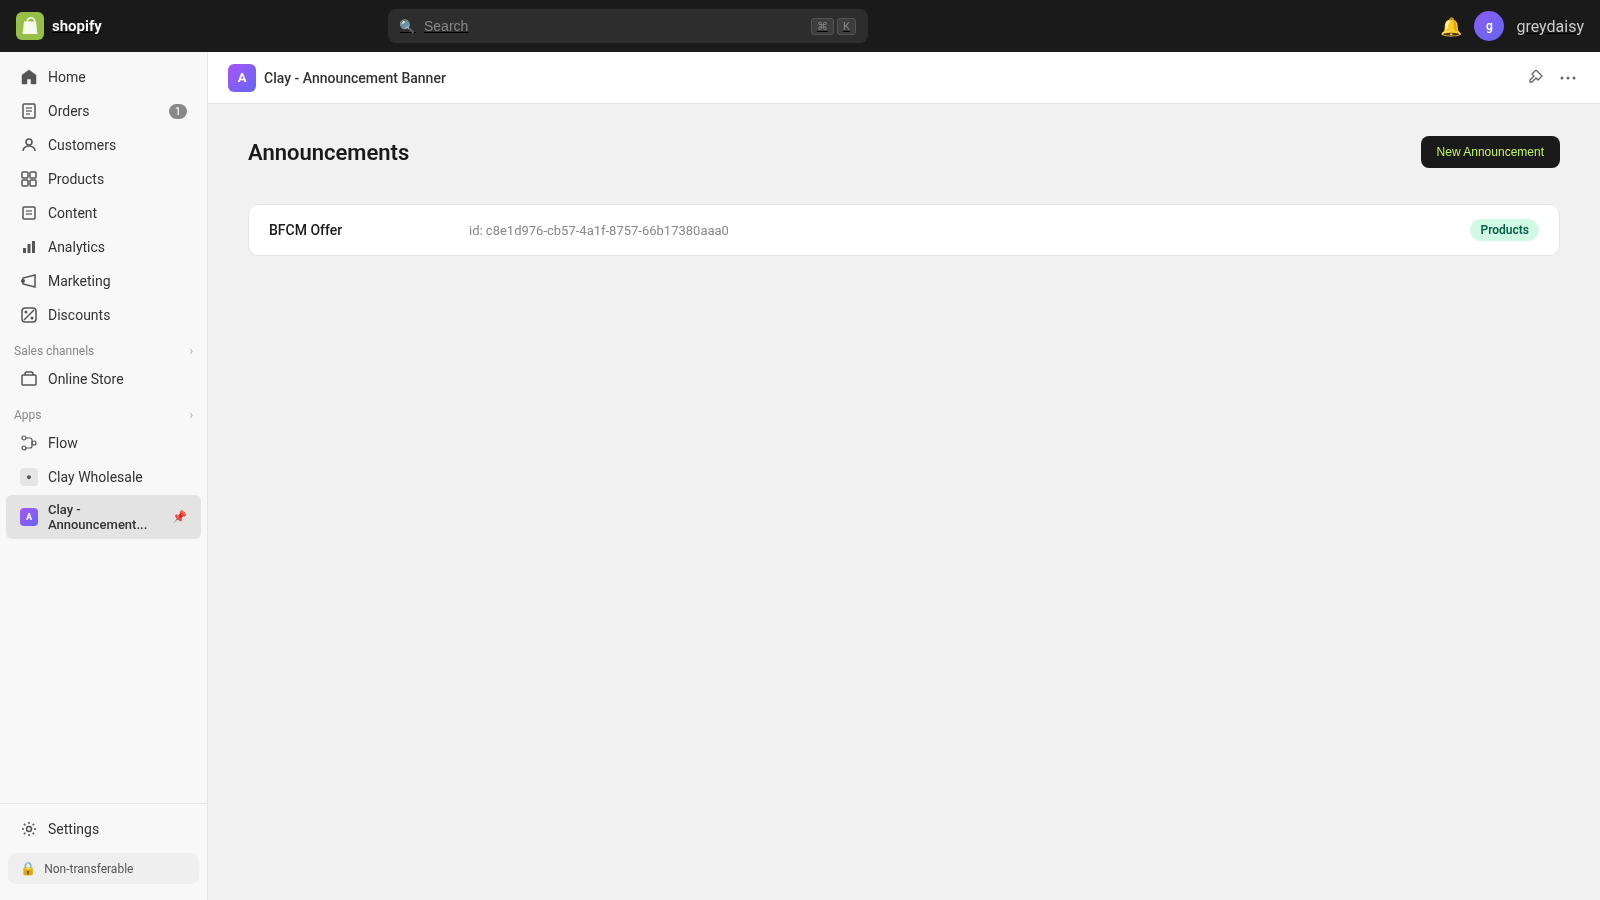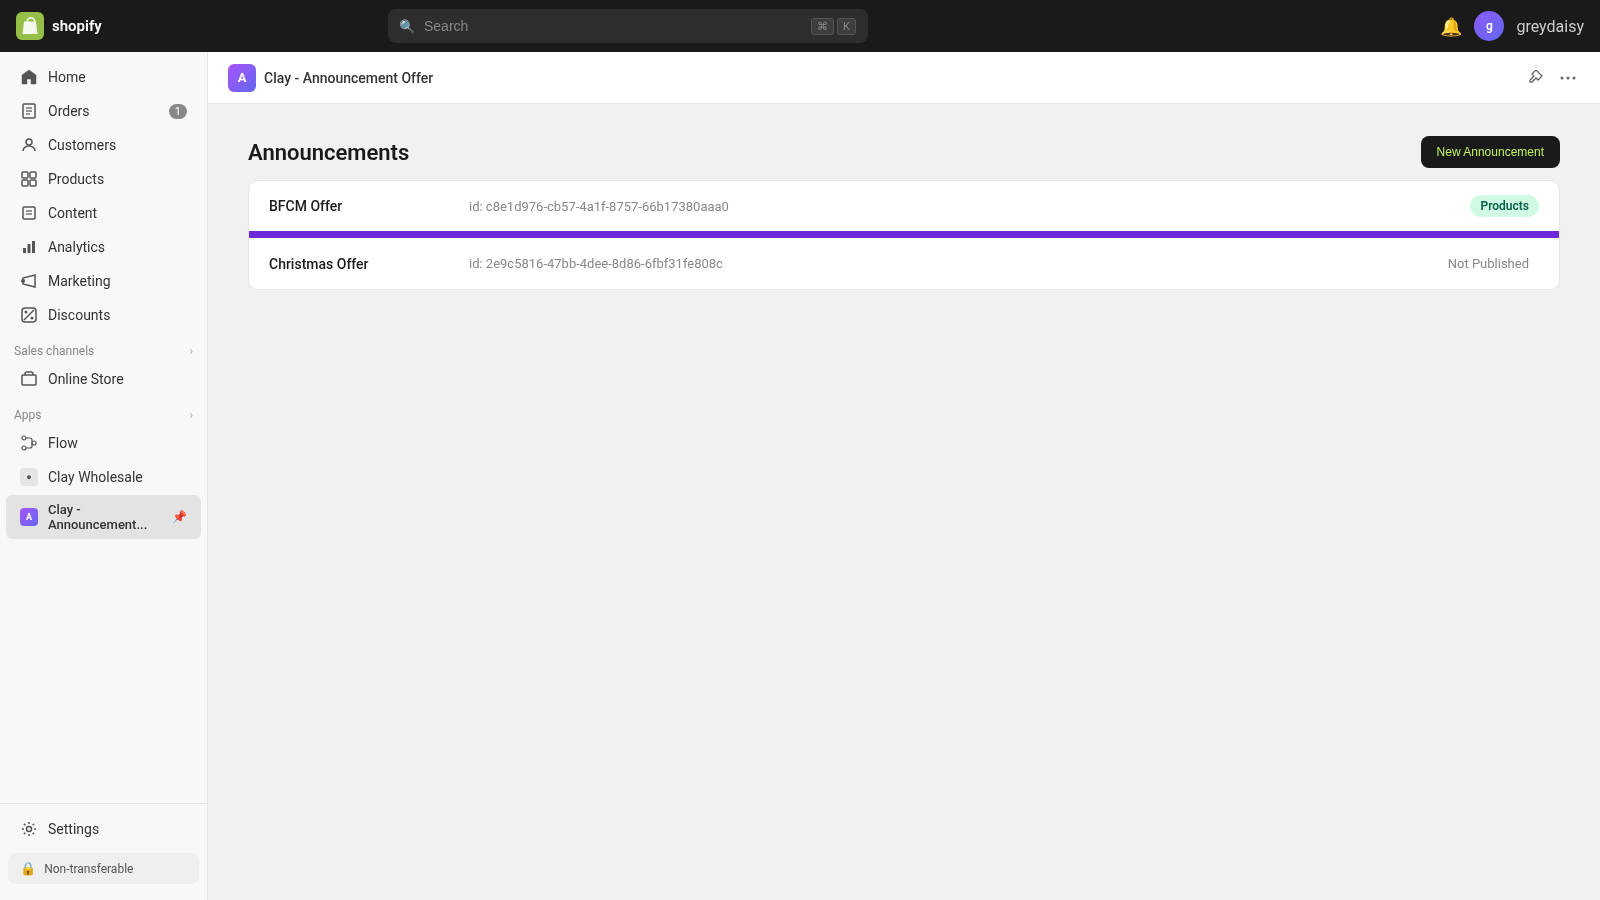--- a/index.html
+++ b/index.html
@@ -6,20 +6,21 @@
     body { font-family: -apple-system, BlinkMacSystemFont, 'Segoe UI', Roboto, sans-serif; background: #f1f1f1; display: flex; flex-direction: column; height: 100vh; overflow: hidden; }
 
     
     .topbar {
       background: #1a1a1a;
       height: 52px;
       display: flex;
       align-items: center;
       padding: 16px 16px;
       flex-shrink: 0;
+      text-decoration: underline;
     }
     .topbar-logo {
       display: flex;
       align-items: center;
       gap: 8px;
       color: white;
       font-weight: 700;
       font-size: 16px;
     }
     .shopify-bag {
@@ -235,21 +236,21 @@
     
     .page-content {
       flex: 1;
       overflow-y: auto;
       padding: 32px 40px;
     }
     .page-header {
       display: flex;
       align-items: center;
       justify-content: space-between;
-      margin-bottom: 12px;
+      margin-bottom: 36px;
     }
     .page-title {
       font-size: 22px;
       font-weight: 600;
       color: #1a1a1a;
     }
     .btn-primary {
       background: #1a1a1a;
       color: #bef264;
       border: none;
@@ -474,21 +475,21 @@
       </div>
     </div>
   </div>
 
   <div class="content-area">
 
     <div class="breadcrumb-bar">
       <div class="breadcrumb-app-icon">
         <span>A</span>
       </div>
-      <span class="breadcrumb-title">Clay - Announcement Offer</span>
+      <span class="breadcrumb-title">Clay - Announcement Banner</span>
       <div class="breadcrumb-actions">
         <button class="icon-btn" title="Pin">
           <svg width="16" height="16" viewBox="0 0 16 16" fill="none">
               <path d="M10 2L14 6L10 10L8 8L4 12H2V10L6 6L4 4L8 0L10 2Z" stroke="#666" stroke-width="1.3" fill="none"></path>
             </svg>
         </button>
         <button class="icon-btn" title="More actions">
           <svg width="16" height="4" viewBox="0 0 16 4" fill="none">
               <circle cx="2" cy="2" r="1.5" fill="#666"></circle>
               <circle cx="8" cy="2" r="1.5" fill="#666"></circle>
@@ -505,22 +506,17 @@
       </div>
 
       <div class="announcements-card">
 
         <div class="announcement-row">
           <span class="announcement-name">BFCM Offer</span>
           <span class="announcement-id">id: c8e1d976-cb57-4a1f-8757-66b17380aaa0</span>
           <span class="status-badge status-published">Products</span>
         </div>
 
-        <div class="announcement-row">
-          <span class="announcement-name">Christmas Offer</span>
-          <span class="announcement-id">id: 2e9c5816-47bb-4dee-8d86-6fbf31fe808c</span>
-          <span class="status-badge status-not-published">Not Published</span>
-        </div>
       </div>
     </div>
   </div>
 
 </div>
 
 </body></html>

